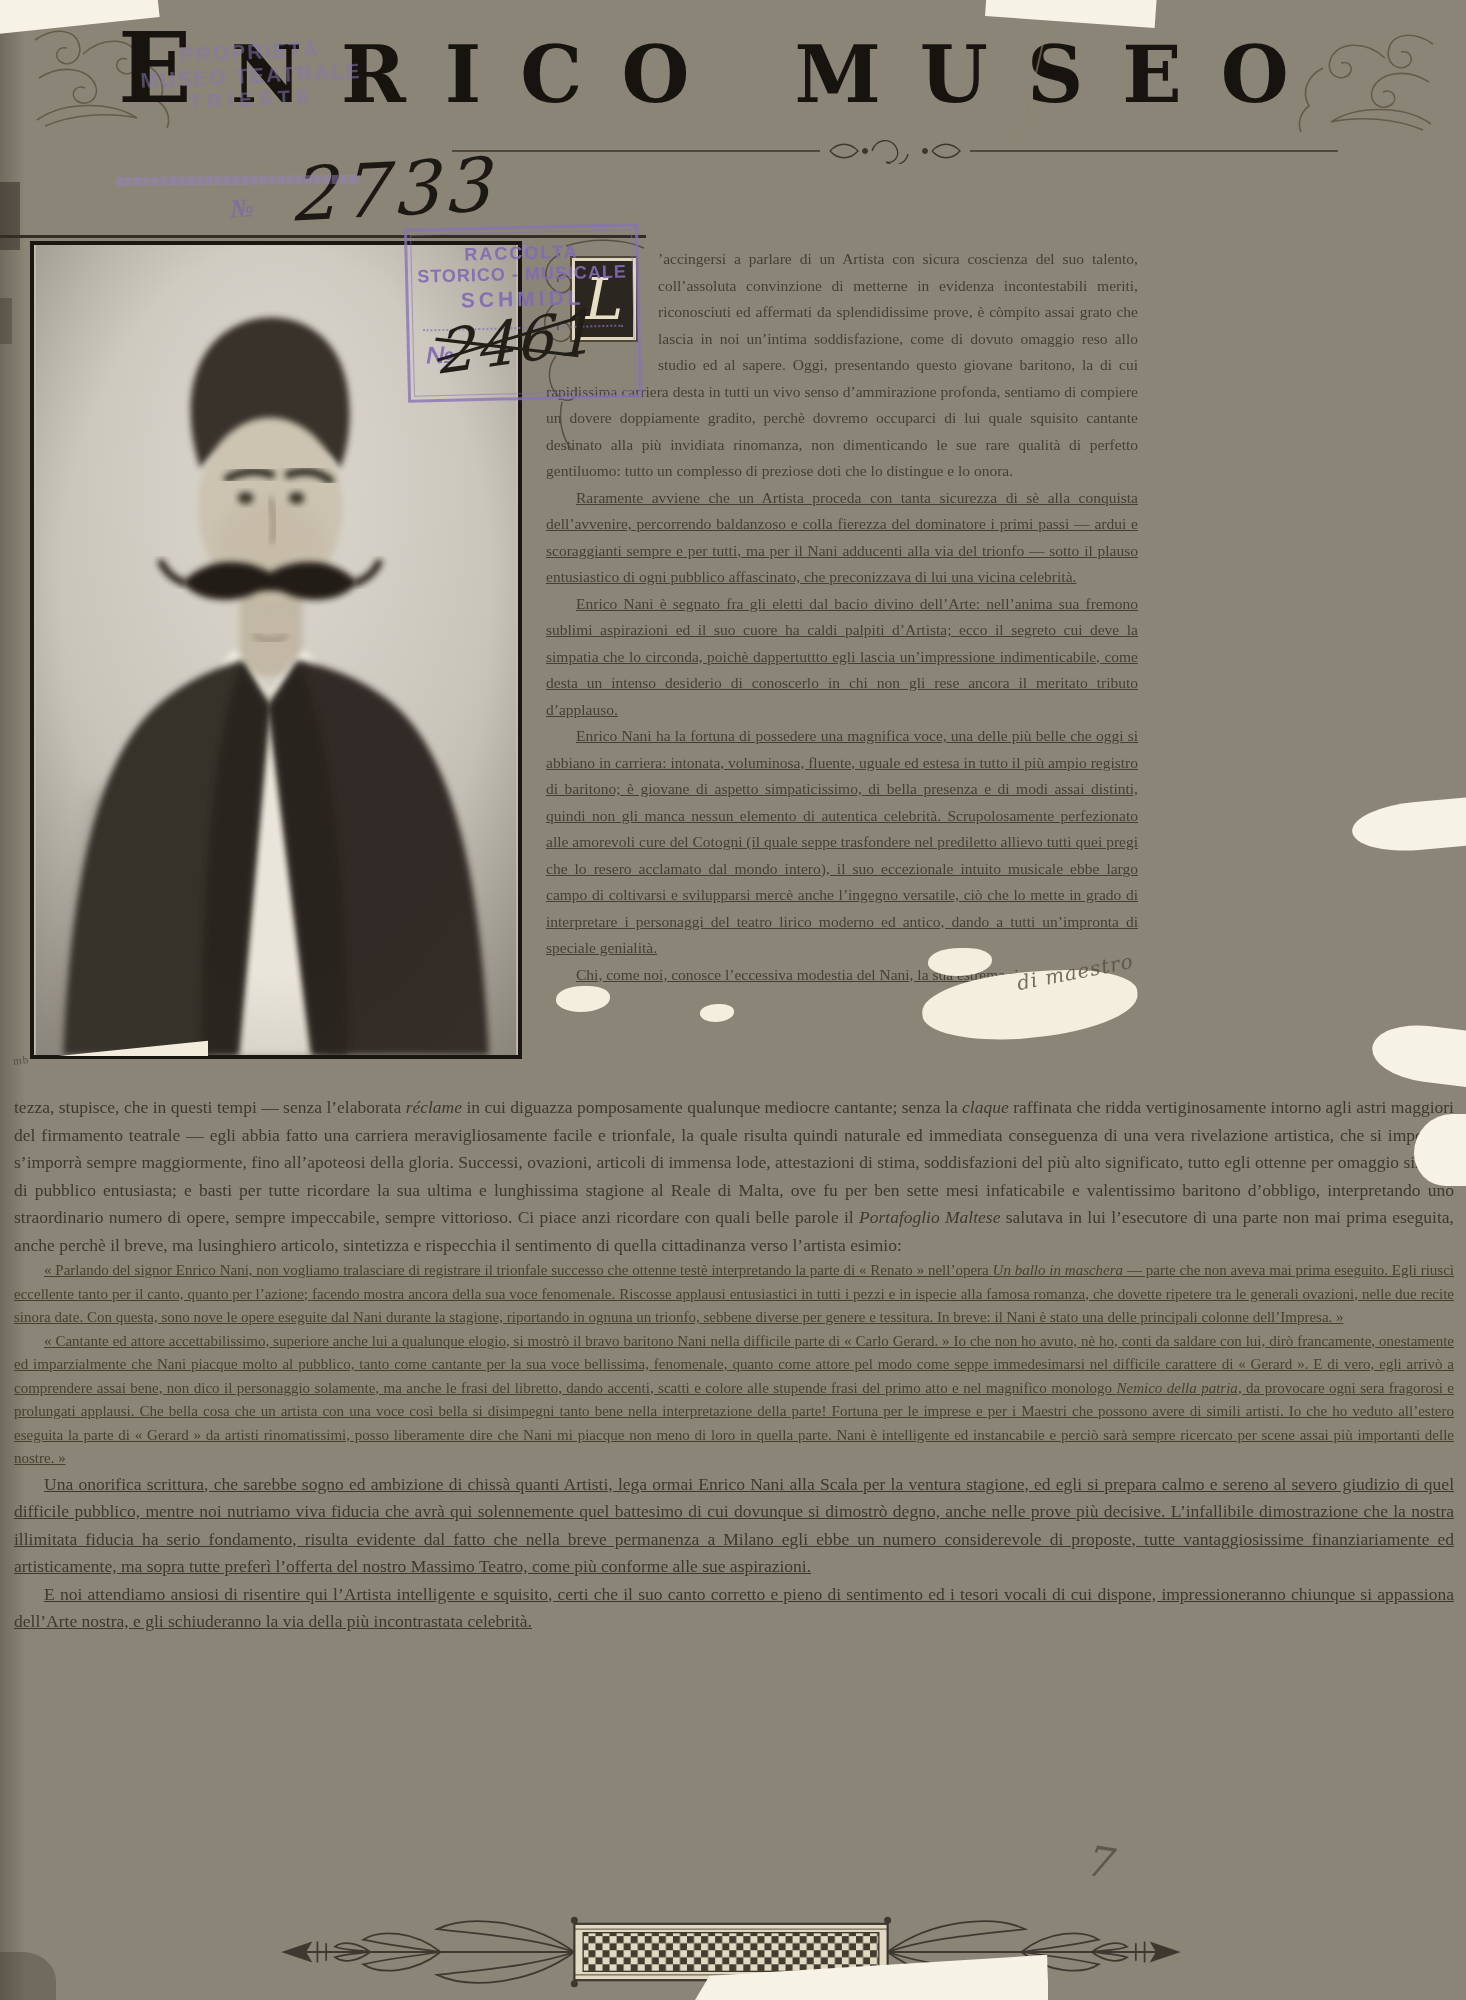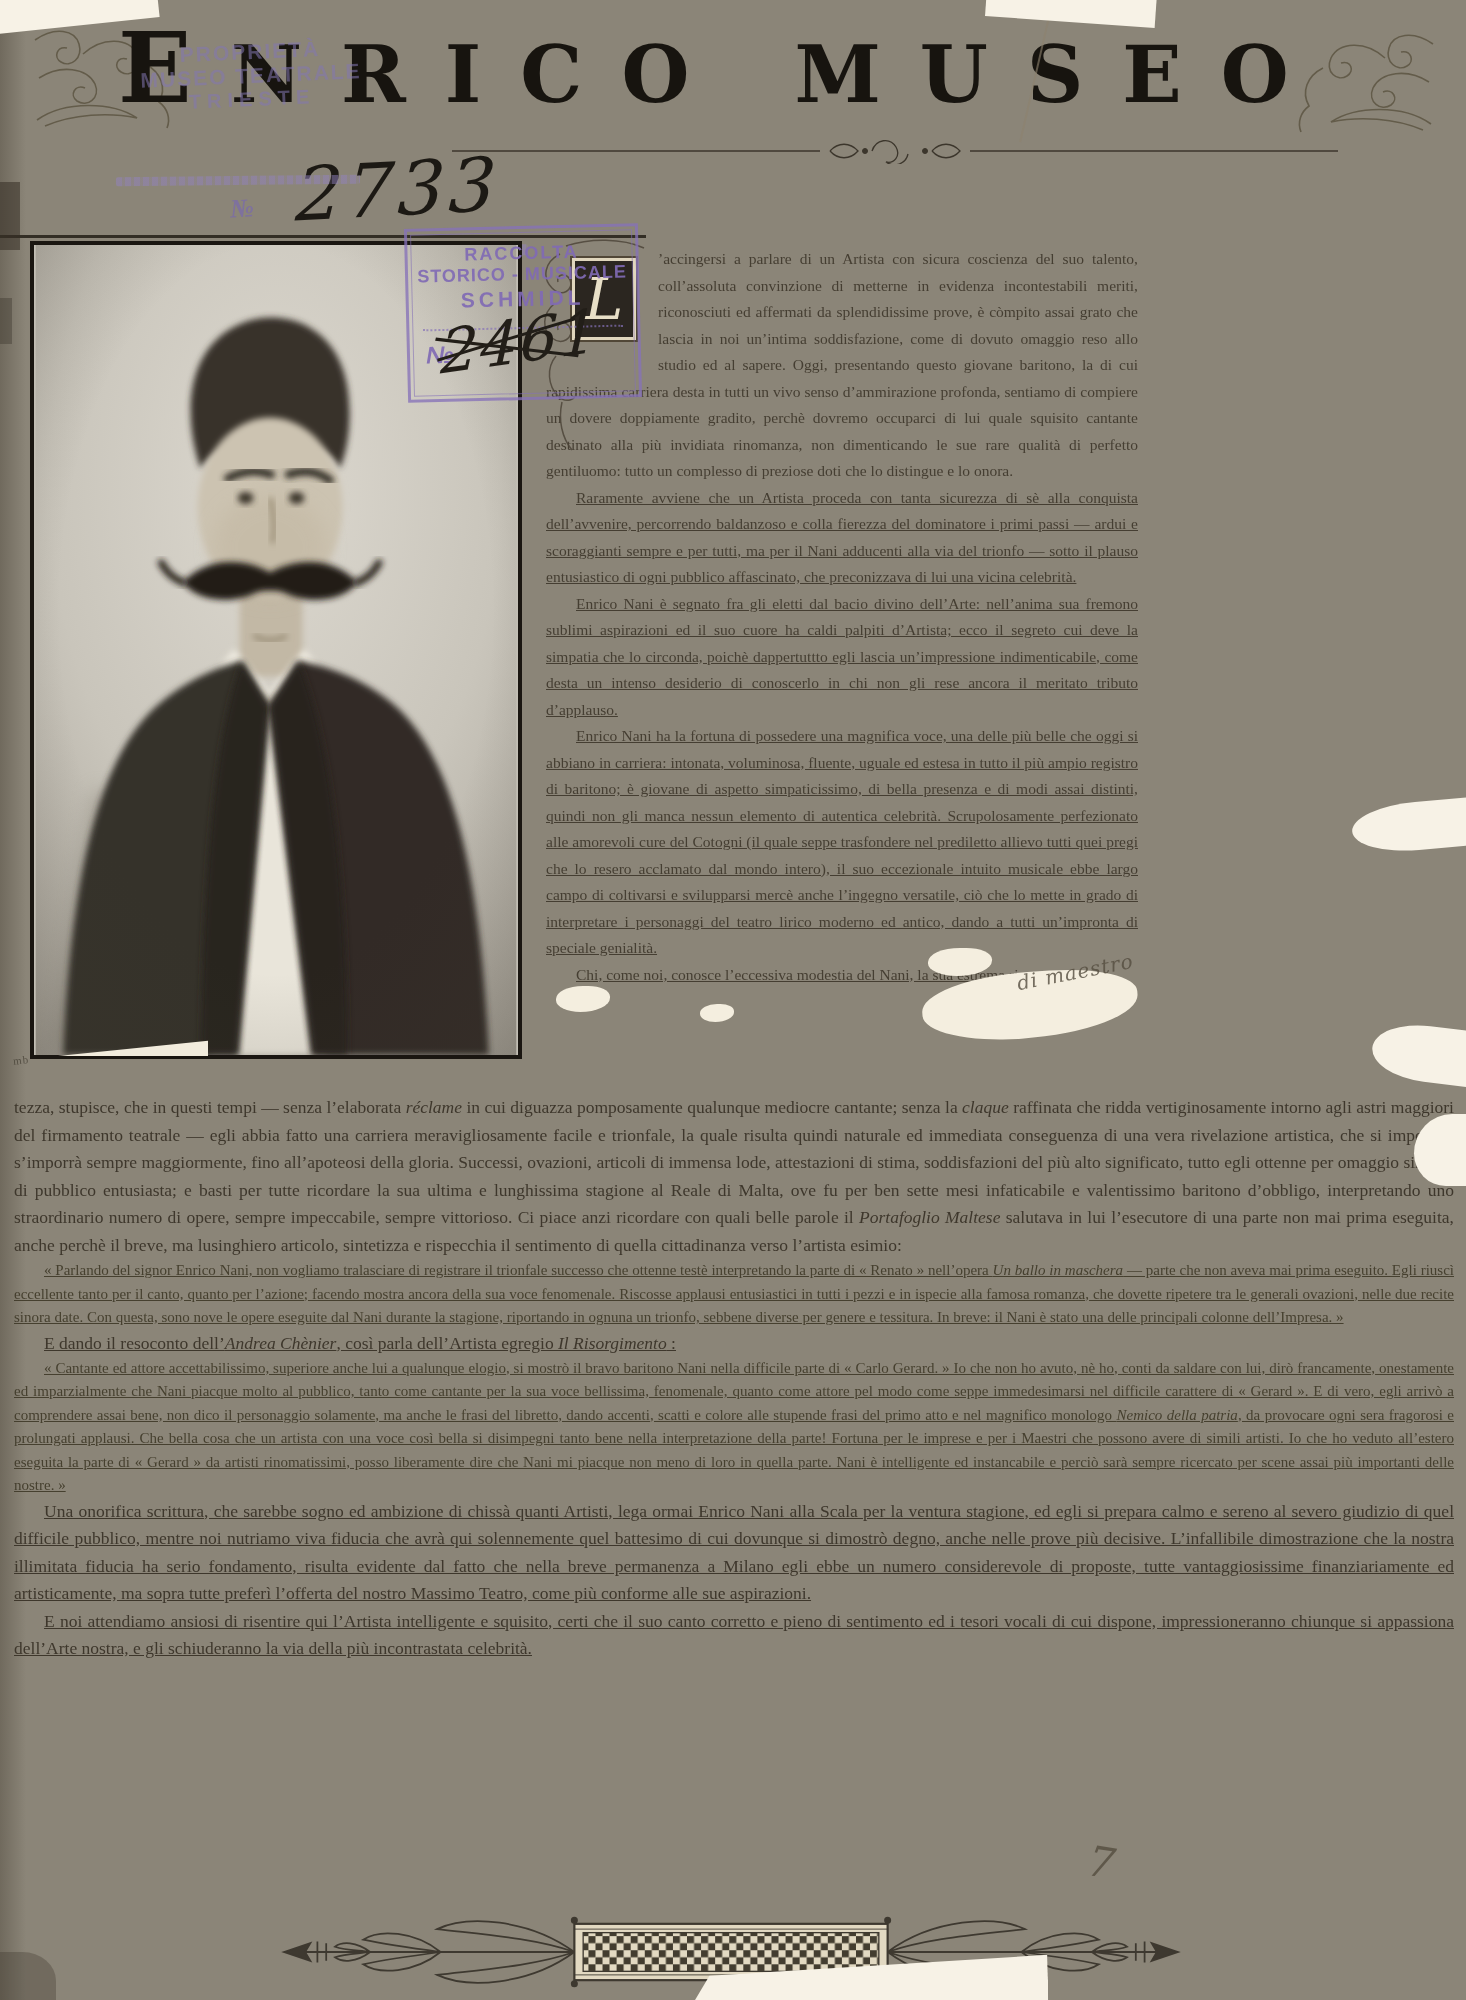--- a/index.html
+++ b/index.html
@@ -219,21 +219,20 @@
     </p>
     <p class="ind"><span>Raramente avviene che un Artista proceda con tanta sicurezza di sè alla conquista dell’avvenire, percorrendo baldanzoso e colla fierezza del dominatore i primi passi — ardui e scoraggianti sempre e per tutti, ma per il Nani adducenti alla via del trionfo — sotto il plauso entusiastico di ogni pubblico affascinato, che preconizzava di lui una vicina celebrità.</span></p>
     <p class="ind"><span>Enrico Nani è segnato fra gli eletti dal bacio divino dell’Arte: nell’anima sua fremono sublimi aspirazioni ed il suo cuore ha caldi palpiti d’Artista; ecco il segreto cui deve la simpatia che lo circonda, poichè dappertuttto egli lascia un’impressione indimenticabile, come desta un intenso desiderio di conoscerlo in chi non gli rese ancora il meritato tributo d’applauso.</span></p>
     <p class="ind"><span>Enrico Nani ha la fortuna di possedere una magnifica voce, una delle più belle che oggi si abbiano in carriera: intonata, voluminosa, fluente, uguale ed estesa in tutto il più ampio registro di baritono; è giovane di aspetto simpaticissimo, di bella presenza e di modi assai distinti, quindi non gli manca nessun elemento di autentica celebrità. Scrupolosamente perfezionato alle amorevoli cure del Cotogni (il quale seppe trasfondere nel prediletto allievo tutti quei pregi che lo resero acclamato dal mondo intero), il suo eccezionale intuito musicale ebbe largo campo di coltivarsi e svilupparsi mercè anche l’ingegno versatile, ciò che lo mette in grado di interpretare i personaggi del teatro lirico moderno ed antico, dando a tutti un’impronta di speciale genialità.</span></p>
     <p class="ind"><span>Chi, come noi, conosce l’eccessiva modestia del Nani, la sua estrema riserva-</span></p>
   </div>
 
   <div class="abs lower">
     <p class="wide"><span>tezza, stupisce, che in questi tempi — senza l’elaborata </span><i>réclame</i><span> in cui diguazza pomposamente qualunque mediocre cantante; senza la </span><i>claque</i><span> raffinata che ridda vertiginosamente intorno agli astri maggiori del firmamento teatrale — egli abbia fatto una carriera meravigliosamente facile e trionfale, la quale risulta quindi naturale ed immediata conseguenza di una vera rivelazione artistica, che si impone e s’imporrà sempre maggiormente, fino all’apoteosi della gloria. Successi, ovazioni, articoli di immensa lode, attestazioni di stima, soddisfazioni del più alto significato, tutto egli ottenne per omaggio sincero di pubblico entusiasta; e basti per tutte ricordare la sua ultima e lunghissima stagione al Reale di Malta, ove fu per ben sette mesi infaticabile e valentissimo baritono d’obbligo, interpretando uno straordinario numero di opere, sempre impeccabile, sempre vittorioso. Ci piace anzi ricordare con quali belle parole il </span><i>Portafoglio Maltese</i><span> salutava in lui l’esecutore di una parte non mai prima eseguita, anche perchè il breve, ma lusinghiero articolo, sintetizza e rispecchia il sentimento di quella cittadinanza verso l’artista esimio:</span></p>
     <p class="qt ind"><span>« Parlando del signor Enrico Nani, non vogliamo tralasciare di registrare il trionfale successo che ottenne testè interpretando la parte di « Renato » nell’opera </span><i>Un ballo in maschera</i><span> — parte che non aveva mai prima eseguito. Egli riuscì eccellente tanto per il canto, quanto per l’azione; facendo mostra ancora della sua voce fenomenale. Riscosse applausi entusiastici in tutti i pezzi e in ispecie alla famosa romanza, che dovette ripetere tra le generali ovazioni, nelle due recite sinora date. Con questa, sono nove le opere eseguite dal Nani durante la stagione, riportando in ognuna un trionfo, sebbene diverse per genere e tessitura. In breve: il Nani è stato una delle principali colonne dell’Impresa. »</span></p>
-    <p class="btw ind"><span>E dando il resoconto dell’</span><i>Andrea Chènier</i><span>, così parla dell’Artista egregio </span><i>Il Risorgimento</i><span> :</span></p>
     <p class="qt ind"><span>« Cantante ed attore accettabilissimo, superiore anche lui a qualunque elogio, si mostrò il bravo baritono Nani nella difficile parte di « Carlo Gerard. » Io che non ho avuto, nè ho, conti da saldare con lui, dirò francamente, onestamente ed imparzialmente che Nani piacque molto al pubblico, tanto come cantante per la sua voce bellissima, fenomenale, quanto come attore pel modo come seppe immedesimarsi nel difficile carattere di « Gerard ». E di vero, egli arrivò a comprendere assai bene, non dico il personaggio solamente, ma anche le frasi del libretto, dando accenti, scatti e colore alle stupende frasi del primo atto e nel magnifico monologo </span><i>Nemico della patria</i><span>, da provocare ogni sera fragorosi e prolungati applausi. Che bella cosa che un artista con una voce così bella si disimpegni tanto bene nella interpretazione della parte! Fortuna per le imprese e per i Maestri che possono avere di simili artisti. Io che ho veduto all’estero eseguita la parte di « Gerard » da artisti rinomatissimi, posso liberamente dire che Nani mi piacque non meno di loro in quella parte. Nani è intelligente ed instancabile e perciò sarà sempre ricercato per scene assai più importanti delle nostre. »</span></p>
     <p class="p67 ind"><span>Una onorifica scrittura, che sarebbe sogno ed ambizione di chissà quanti Artisti, lega ormai Enrico Nani alla Scala per la ventura stagione, ed egli si prepara calmo e sereno al severo giudizio di quel difficile pubblico, mentre noi nutriamo viva fiducia che avrà qui solennemente quel battesimo di cui dovunque si dimostrò degno, anche nelle prove più decisive. L’infallibile dimostrazione che la nostra illimitata fiducia ha serio fondamento, risulta evidente dal fatto che nella breve permanenza a Milano egli ebbe un numero considerevole di proposte, tutte vantaggiosissime finanziariamente ed artisticamente, ma sopra tutte preferì l’offerta del nostro Massimo Teatro, come più conforme alle sue aspirazioni.</span></p>
     <p class="wide ind"><span>E noi attendiamo ansiosi di risentire qui l’Artista intelligente e squisito, certi che il suo canto corretto e pieno di sentimento ed i tesori vocali di cui dispone, impressioneranno chiunque si appassiona dell’Arte nostra, e gli schiuderanno la via della più incontrastata celebrità.</span></p>
   </div>
 
   <div class="abs blob noint" style="left:928px;top:948px;width:64px;height:28px"></div>
   <div class="abs blob noint" style="left:922px;top:972px;width:216px;height:66px;transform:rotate(-4deg)"></div>
   <div class="abs blob noint" style="left:556px;top:986px;width:54px;height:26px"></div>
   <div class="abs blob noint" style="left:700px;top:1004px;width:34px;height:18px"></div>
   <div class="abs pencil note-maestro">di maestro</div>

